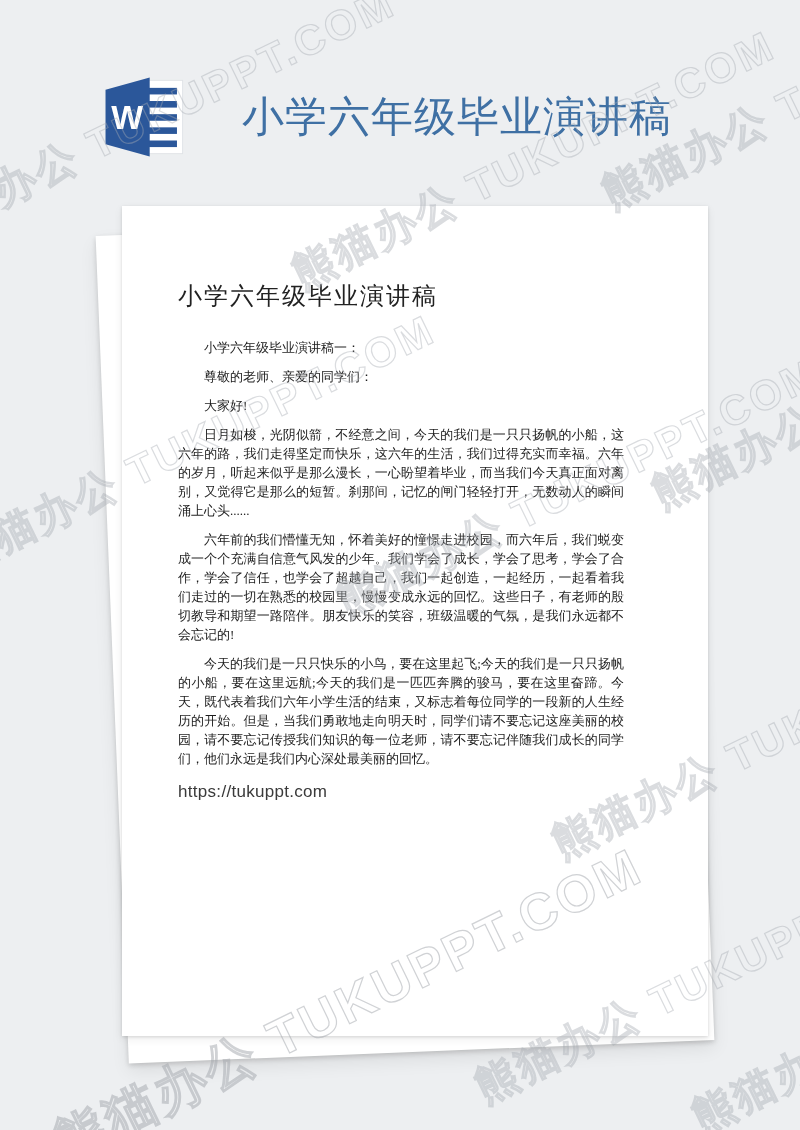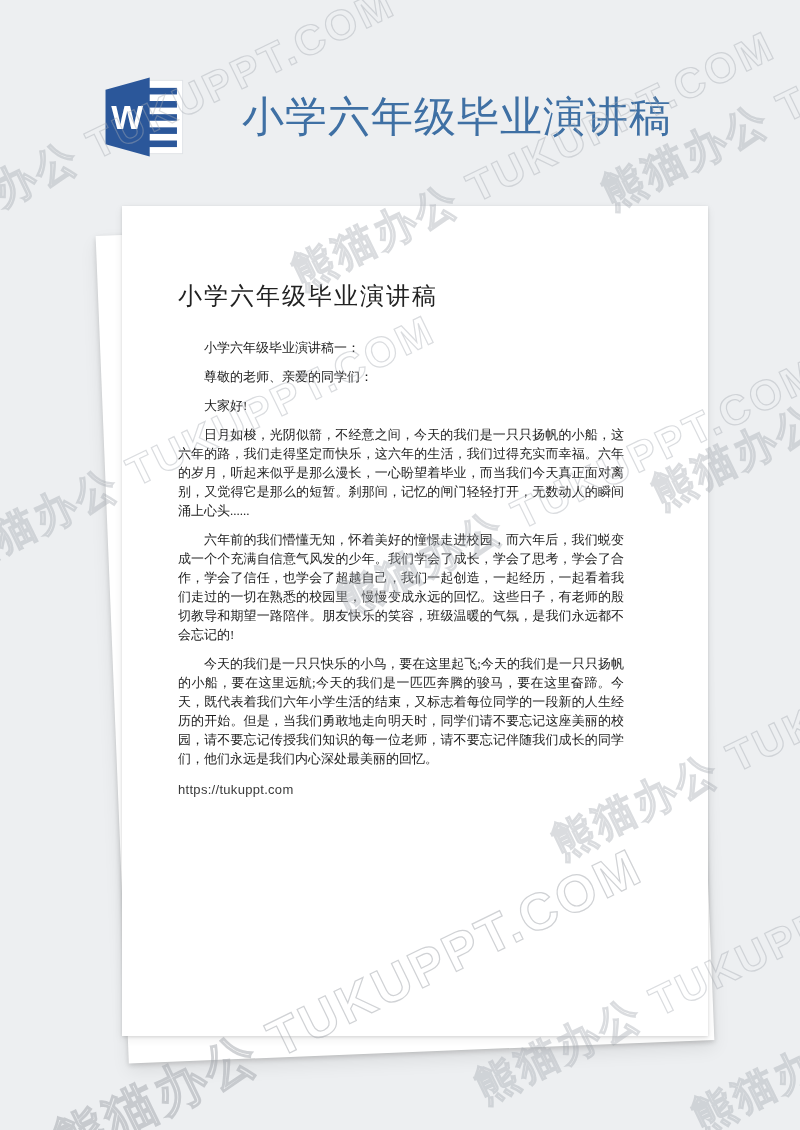--- a/index.html
+++ b/index.html
@@ -71,21 +71,21 @@
     font-family: "Liberation Serif", serif;
     font-size: 13px;
     line-height: 19px;
     color: #1d1d1d;
     text-align: justify;
     text-indent: 2em;
   }
   .doc-url {
     margin-top: 14px;
     font-family: "Liberation Sans", sans-serif;
-    font-size: 13px;
+    font-size: 17px;
     color: #3a3a3a;
     letter-spacing: 0.3px;
   }
 
   
   .watermark-layer {
     position: absolute;
     inset: 0;
     z-index: 10;
     pointer-events: none;

